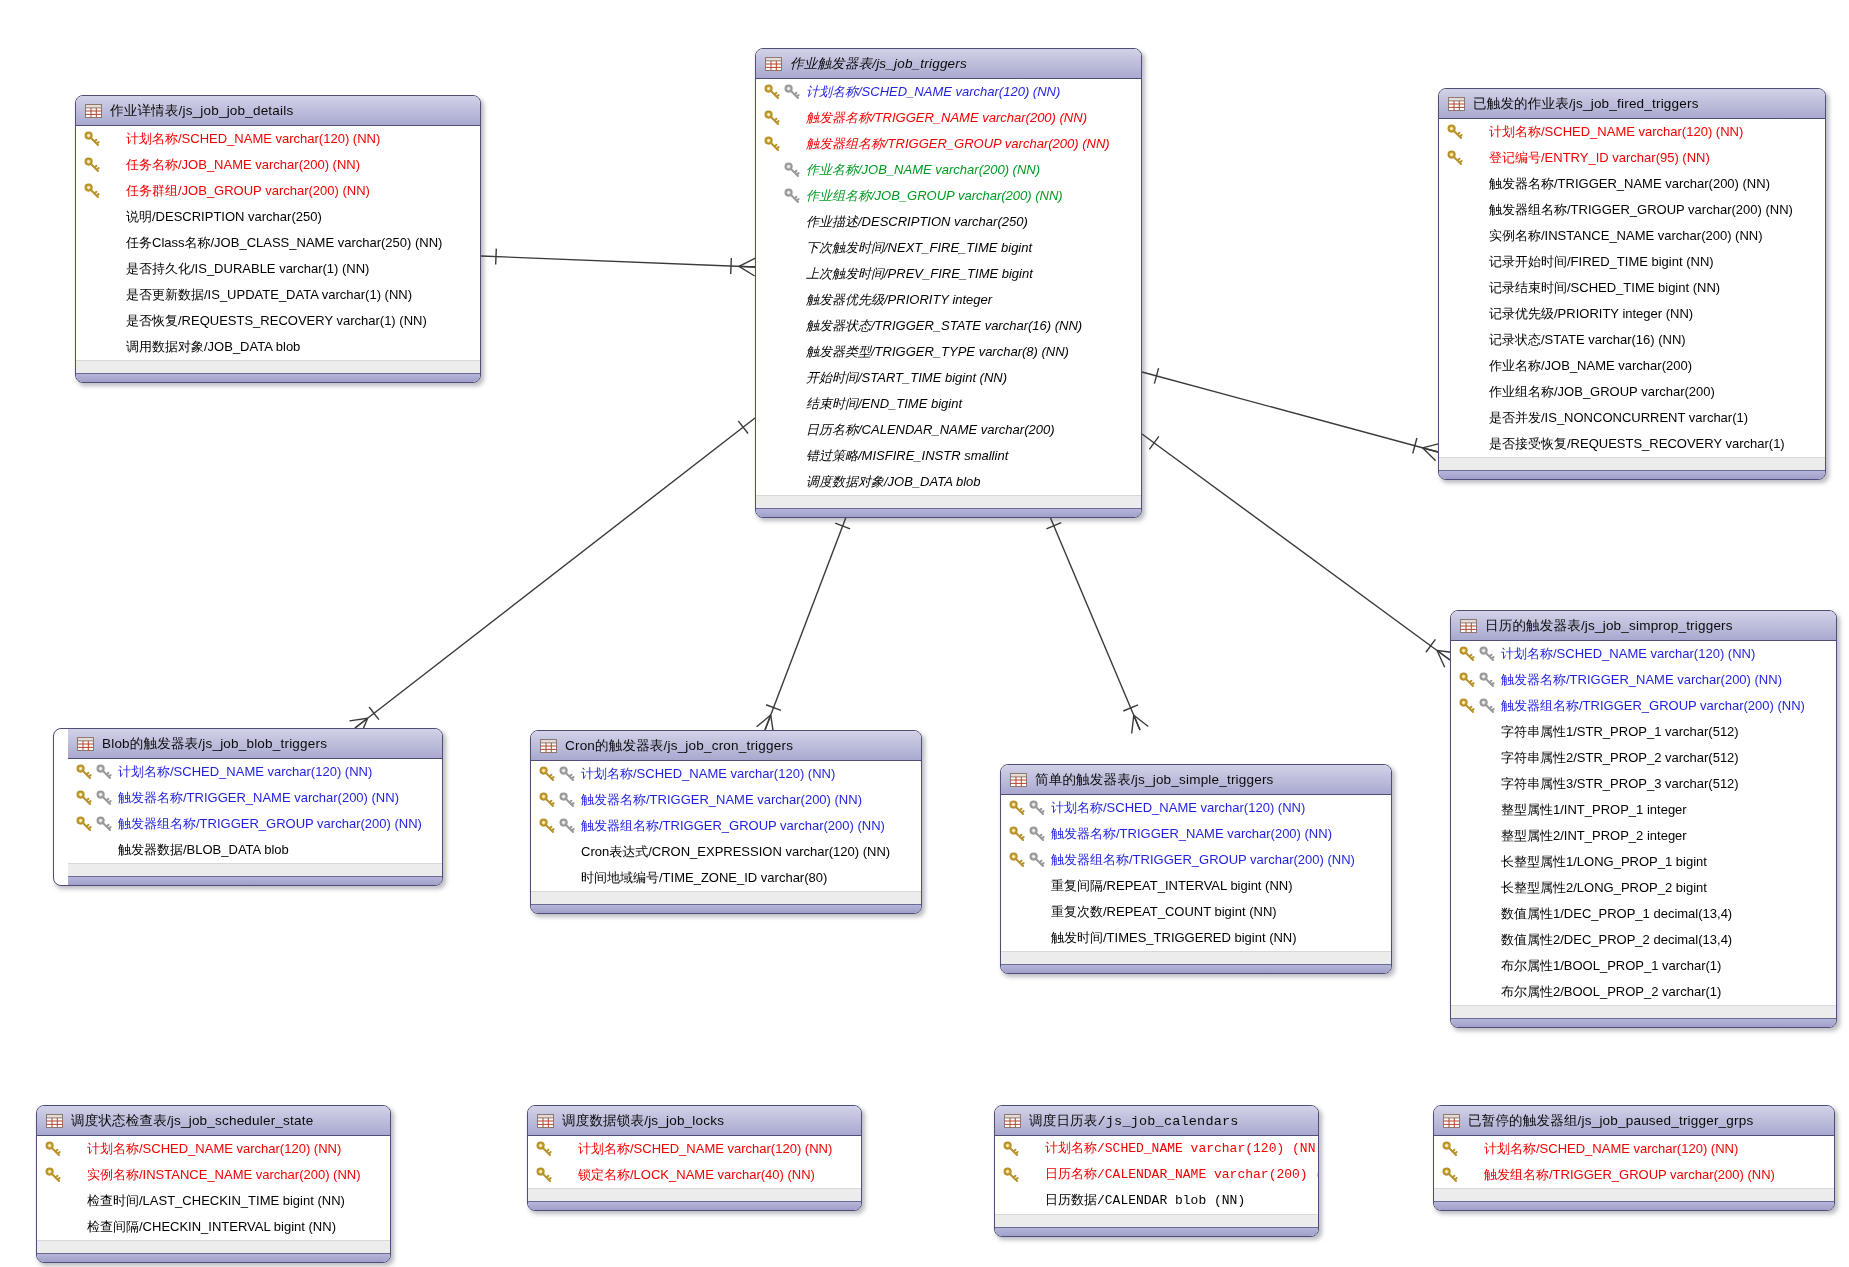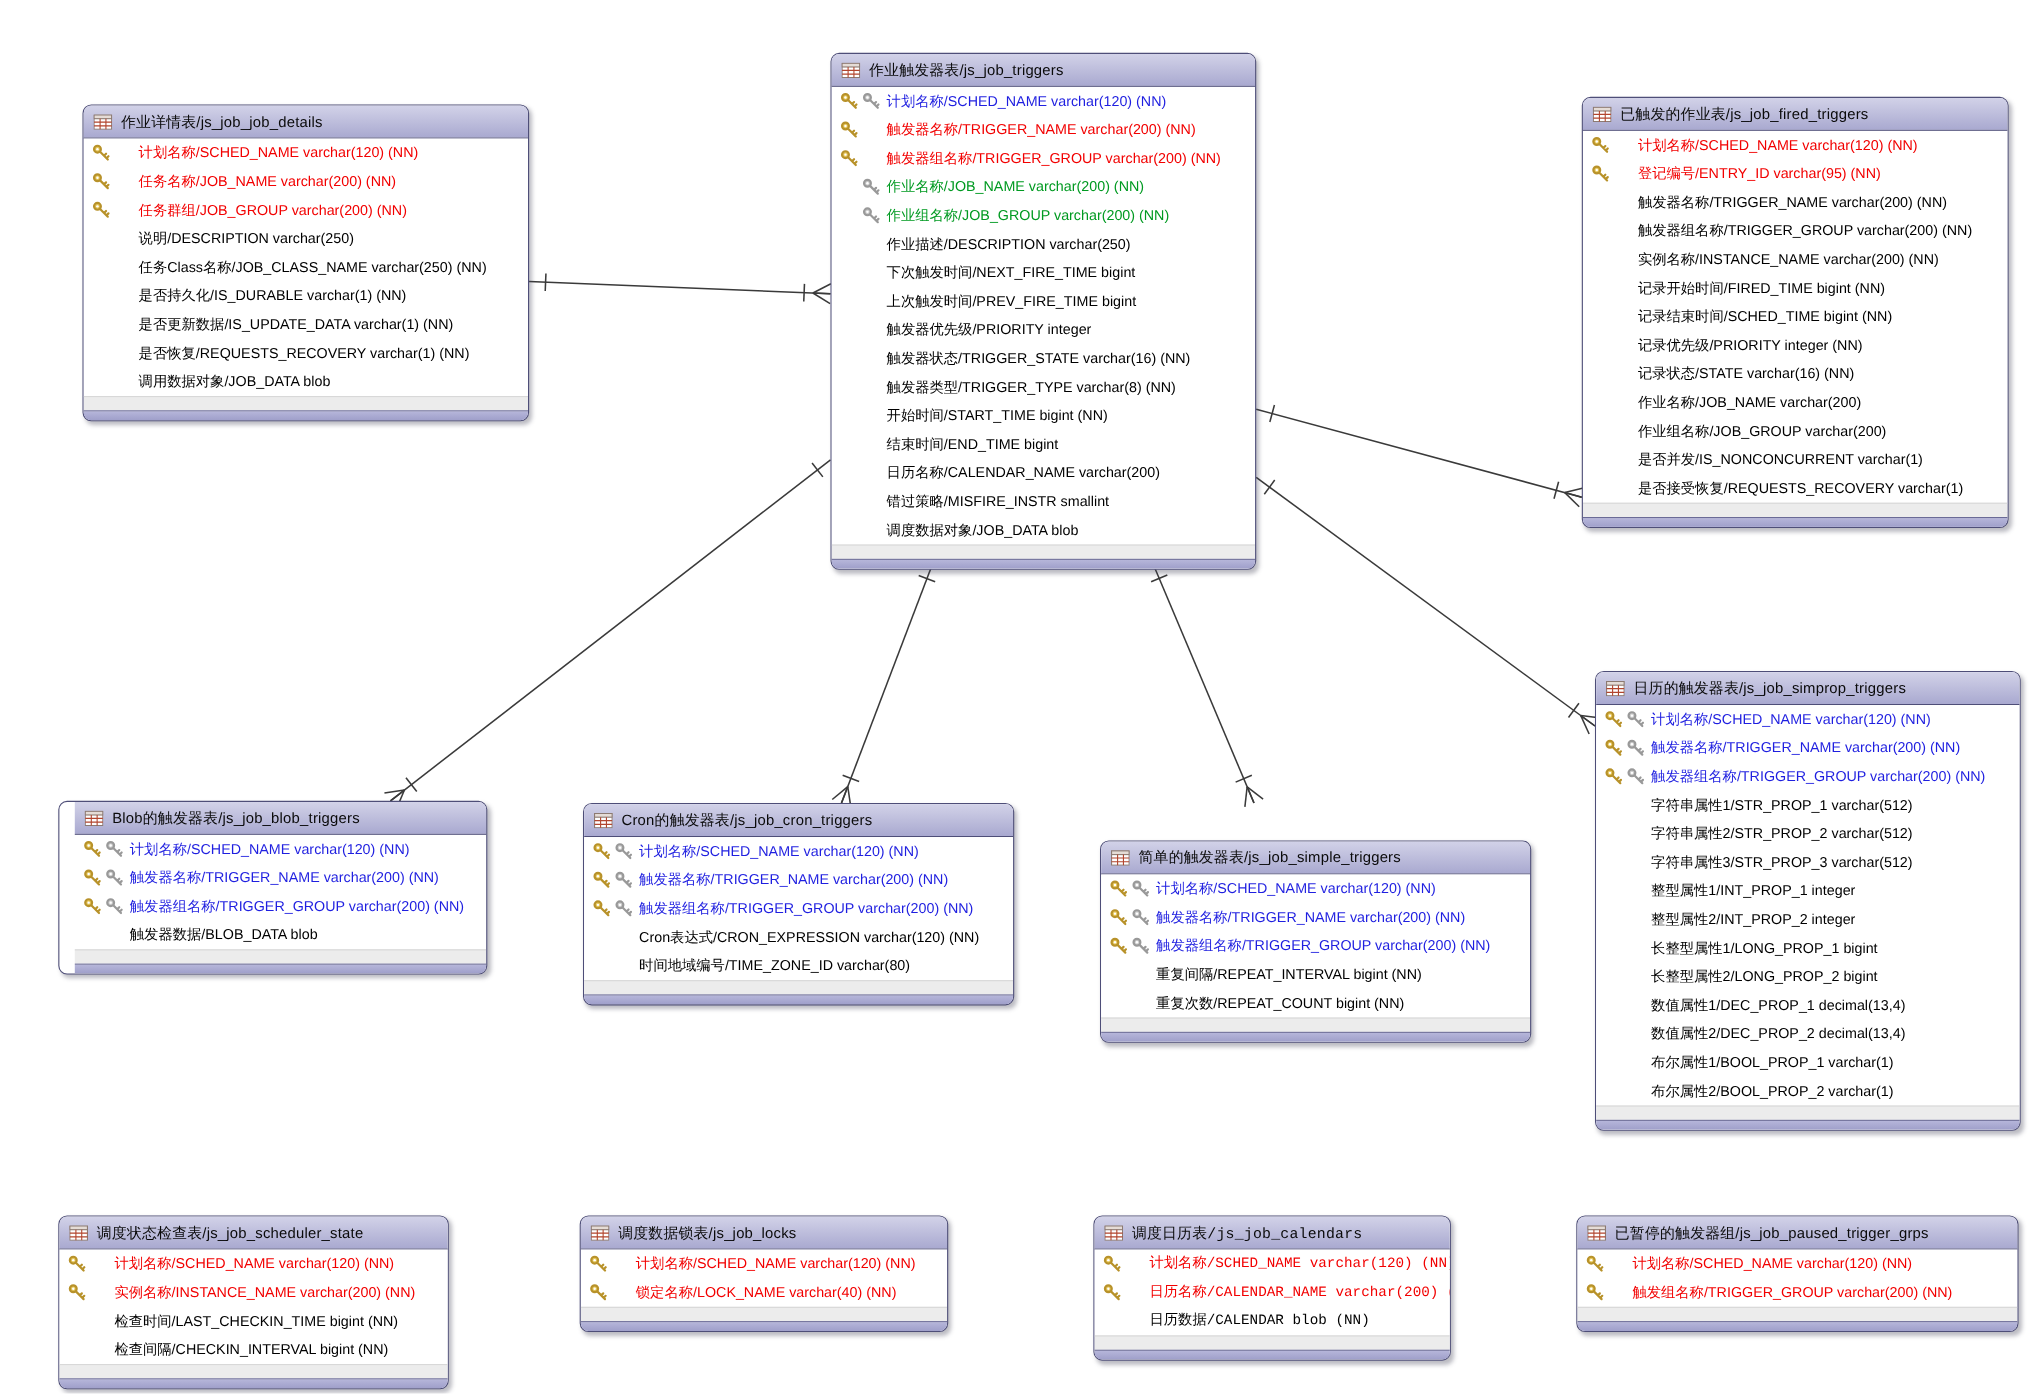--- a/index.html
+++ b/index.html
@@ -148,21 +148,21 @@
         <div class="er-row">
           <span class="er-field-text c-black">是否恢复/REQUESTS_RECOVERY varchar(1) (NN)</span>
         </div>
         <div class="er-row">
           <span class="er-field-text c-black">调用数据对象/JOB_DATA blob</span>
         </div>
       </div>
       <div class="er-footer-gray"></div>
       <div class="er-footer-bar"></div>
     </div>
-    <div class="er-table" style="left: 755px; top: 48px; width: 387px;">
+    <div class="er-table" style="left: 755px; top: 48px; width: 387px; font-style: italic;">
       <div class="er-header">
         <svg viewBox="0 0 17 14" width="17" height="14">
           <rect x="0.5" y="0.5" width="16" height="13" fill="#ffffff" stroke="#8c7a72" stroke-width="1"></rect>
           <rect x="0.5" y="0.5" width="16" height="3.4" fill="#e5dcd6" stroke="#8c7a72" stroke-width="1"></rect>
           <path d="M0.5 7 H16.5 M0.5 10.4 H16.5 M6 3.9 V13.5 M11.3 3.9 V13.5" stroke="#b2452e" stroke-width="1" fill="none"></path>
         </svg>
         <span class="er-title">作业触发器表/js_job_triggers</span>
       </div>
       <div class="er-body">
         <div class="er-row">
@@ -559,25 +559,28 @@
             <path d="M8.2 8.2 L15 15 M11.6 11.6 L13.4 9.8 M13.8 13.8 L15.6 12" stroke="#999999" stroke-width="2" fill="none" stroke-linecap="round"></path>
           </svg>
           <span class="er-field-text c-blue">触发器组名称/TRIGGER_GROUP varchar(200) (NN)</span>
         </div>
         <div class="er-row">
           <span class="er-field-text c-black">重复间隔/REPEAT_INTERVAL bigint (NN)</span>
         </div>
         <div class="er-row">
           <span class="er-field-text c-black">重复次数/REPEAT_COUNT bigint (NN)</span>
         </div>
-      </div>
-      <div class="er-footer-gray"></div>
-      <div class="er-footer-bar"></div>
-    </div>
-    <div class="er-table" style="left: 53px; top: 1105px; width: 355px;">
+        <div class="er-row">
+          <span class="er-field-text c-black">触发时间/TIMES_TRIGGERED bigint (NN)</span>
+        </div>
+      </div>
+      <div class="er-footer-gray"></div>
+      <div class="er-footer-bar"></div>
+    </div>
+    <div class="er-table" style="left: 36px; top: 1105px; width: 355px;">
       <div class="er-header">
         <svg viewBox="0 0 17 14" width="17" height="14">
           <rect x="0.5" y="0.5" width="16" height="13" fill="#ffffff" stroke="#8c7a72" stroke-width="1"></rect>
           <rect x="0.5" y="0.5" width="16" height="3.4" fill="#e5dcd6" stroke="#8c7a72" stroke-width="1"></rect>
           <path d="M0.5 7 H16.5 M0.5 10.4 H16.5 M6 3.9 V13.5 M11.3 3.9 V13.5" stroke="#b2452e" stroke-width="1" fill="none"></path>
         </svg>
         <span class="er-title">调度状态检查表/js_job_scheduler_state</span>
       </div>
       <div class="er-body">
         <div class="er-row">

